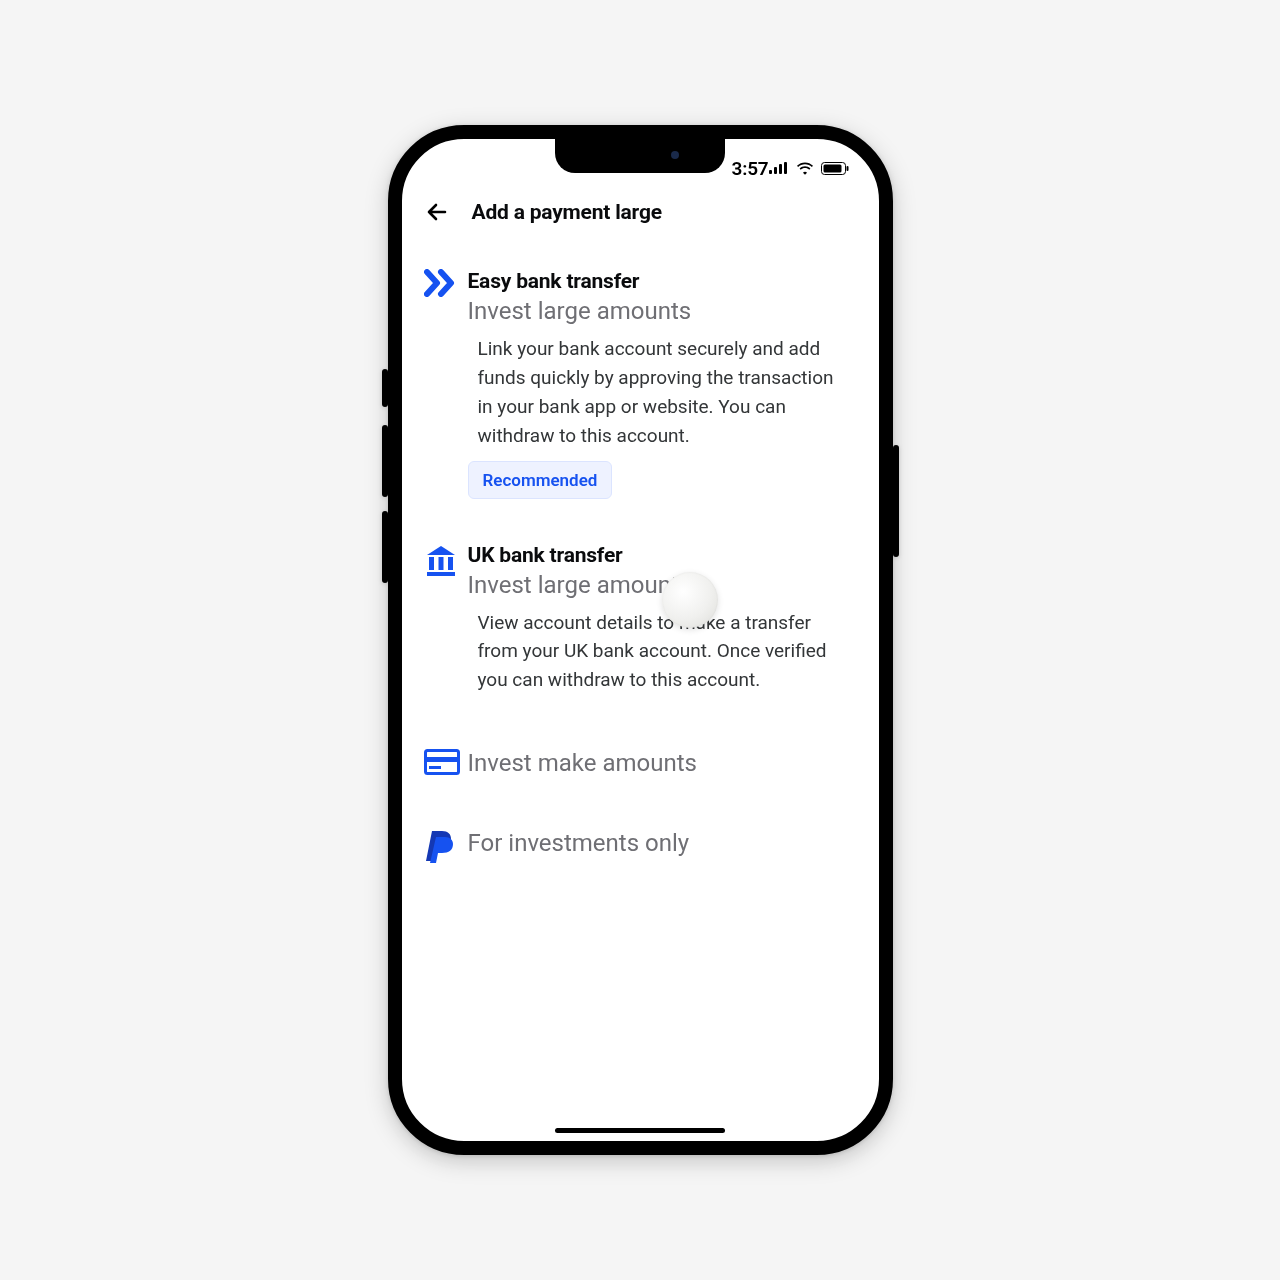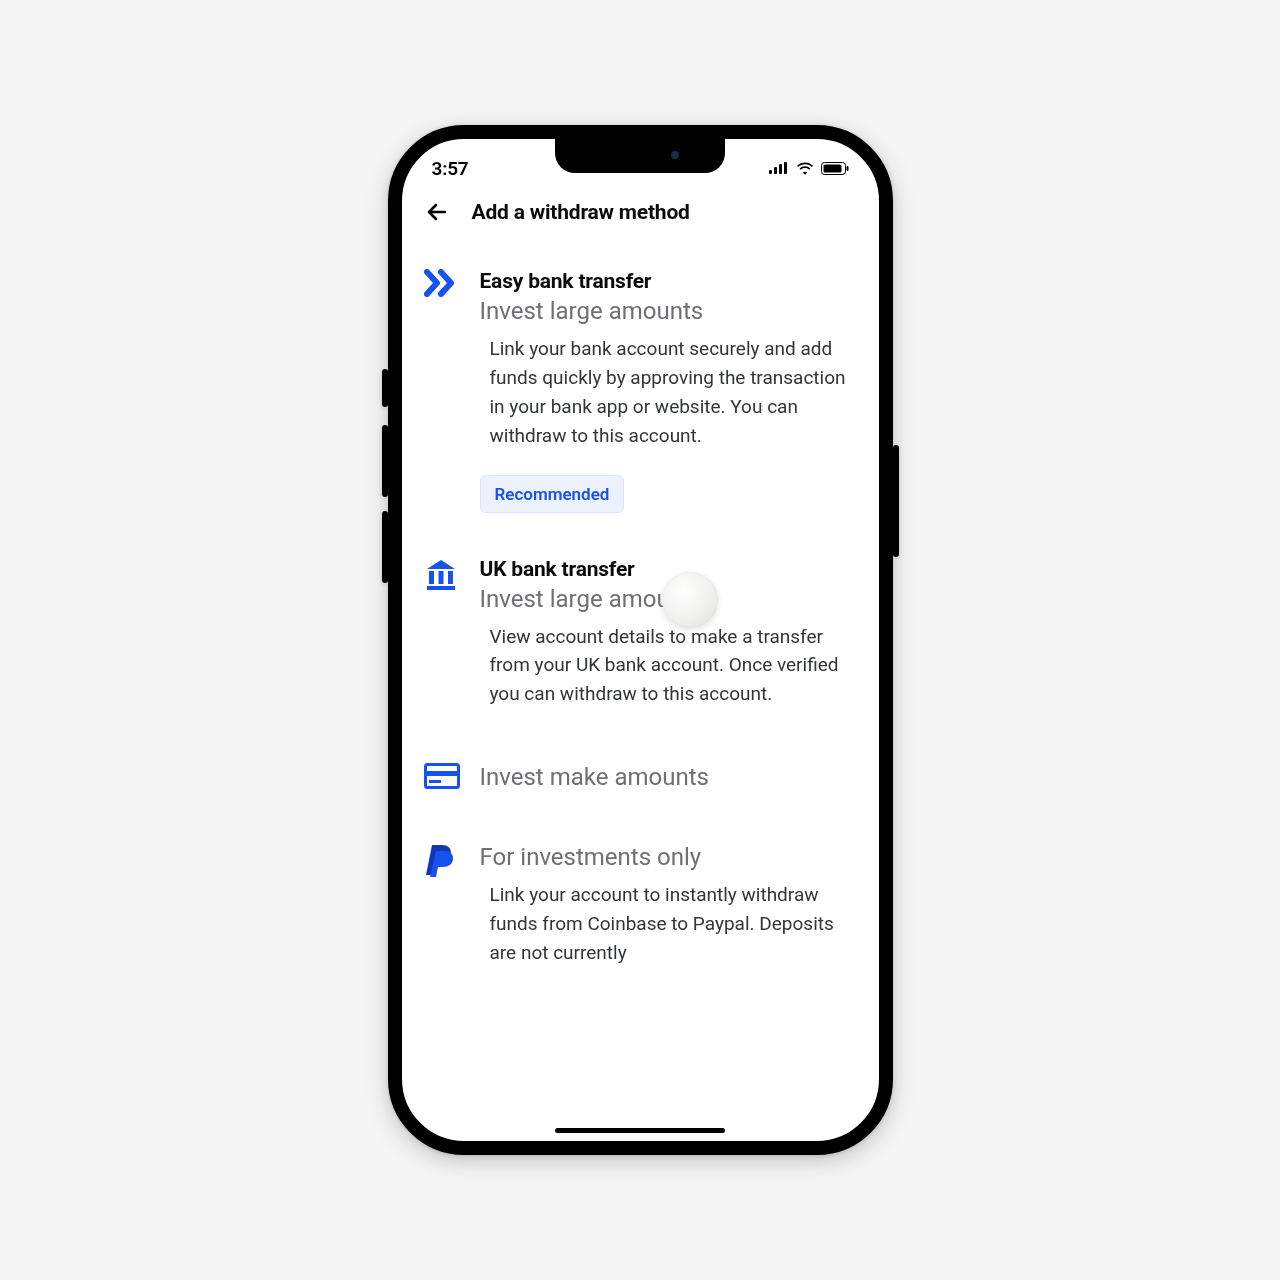--- a/index.html
+++ b/index.html
@@ -55,21 +55,21 @@
     background: #000;
     border-bottom-left-radius: 20px;
     border-bottom-right-radius: 20px;
     z-index: 20;
     display: flex; align-items: center; justify-content: center;
   }
   .notch::after { content: ""; width: 8px; height: 8px; border-radius: 50%; background: #1a2a4a; position: absolute; right: 46px; top: 12px; }
 
   .screen { position: absolute; inset: 0; overflow: hidden; }
   .status-bar {
-    height: 52px; display: flex; align-items: center; justify-content: space-between;
+    height: 52px; display: flex; align-items: center; justify-content: flex-end;
     padding: 6px 30px 0 30px;
   }
   .status-time { font-weight: 600; font-size: 19px; letter-spacing: -0.2px; }
   .status-right { display: flex; align-items: center; gap: 7px; }
   .status-right svg { display: block; }
 
   .app-bar {
     display: flex; align-items: center; gap: 20px;
     padding: 6px 20px 10px 20px;
   }
@@ -77,33 +77,33 @@
   .app-title { font-size: 21px; font-weight: 700; color: var(--text); letter-spacing: -0.2px; }
 
   .content {
     padding: 14px 20px 0 20px;
     position: relative;
     height: calc(100% - 52px - 52px);
     overflow: hidden;
   }
   .method {
     display: flex;
-    gap: 20px;
+    gap: 8px;
     padding: 18px 2px;
     cursor: pointer;
   }
   .method + .method { margin-top: 8px; }
   .method-icon { width: 36px; flex: 0 0 36px; padding-top: 0; }
   .method-body { flex: 1; }
   .m-title { font-size: 21px; font-weight: 700; color: var(--text); letter-spacing: -0.2px; margin: 0 0 4px; }
   .m-sub   { font-size: 24px; color: var(--muted); margin: 0 0 8px; }
   .m-desc  { font-size: 19px; line-height: 1.52; color: #333638; margin: 10px; }
   .badge {
     display: inline-block;
-    margin-top: 14px;
+    margin-top: 0;
     padding: 8px 14px;
     background: var(--badge-bg);
     border: 1px solid var(--badge-border);
     border-radius: 6px;
     color: var(--brand);
     font-weight: 600;
     font-size: 17px;
   }
   .tap-dot {
     position: absolute;
@@ -157,21 +157,21 @@
             </svg>
           </div>
         </div>
 
         <div class="app-bar">
           <div class="back-btn">
             <svg width="24" height="24" viewBox="0 0 24 24" fill="none">
               <path d="M20 12H4M4 12l7-7M4 12l7 7" stroke="#000" stroke-width="2.6" stroke-linecap="round" stroke-linejoin="round"></path>
             </svg>
           </div>
-          <div class="app-title">Add a withdraw method</div>
+          <div class="app-title">Add a payment large</div>
         </div>
 
         <div class="content">
 
           <div class="method">
             <div class="method-icon">
               <svg width="34" height="28" viewBox="0 0 34 28" fill="none">
                 <path d="M3 3l10 11L3 25" stroke="#1652f0" stroke-width="6" stroke-linecap="round" stroke-linejoin="round"></path>
                 <path d="M17 3l10 11-10 11" stroke="#1652f0" stroke-width="6" stroke-linecap="round" stroke-linejoin="round"></path>
               </svg>
@@ -216,21 +216,20 @@
 
           <div class="method">
             <div class="method-icon">
               <svg width="32" height="36" viewBox="0 0 32 36">
                 <path d="M8 2h10c6 0 9 3 9 8 0 6-4 10-12 10h-4l-2 12H2L8 2z" fill="#1438b4"></path>
                 <path d="M12 8h9c5 0 8 3 8 7 0 6-4 9-11 9h-4l-2 10H6l6-26z" fill="#1652f0"></path>
               </svg>
             </div>
             <div class="method-body">
               <p class="m-sub">For investments only</p>
-              <p class="m-desc">Link your account to instantly withdraw funds from Coinbase to Paypal. Deposits are not currently</p>
             </div>
           </div>
 
           <div class="tap-dot"></div>
         </div>
       </div>
     </div>
   </div>
 </div>
 

